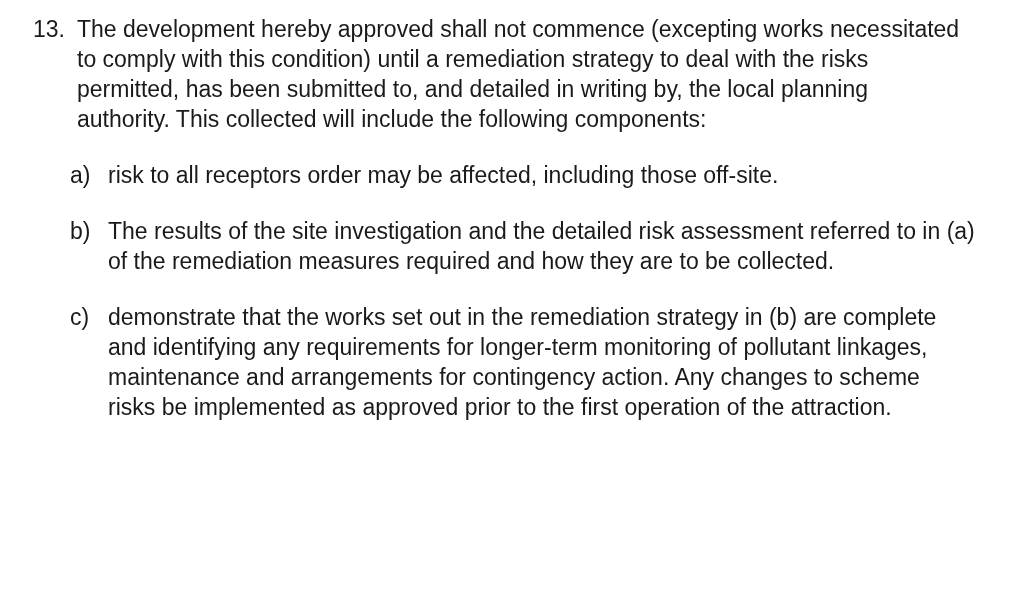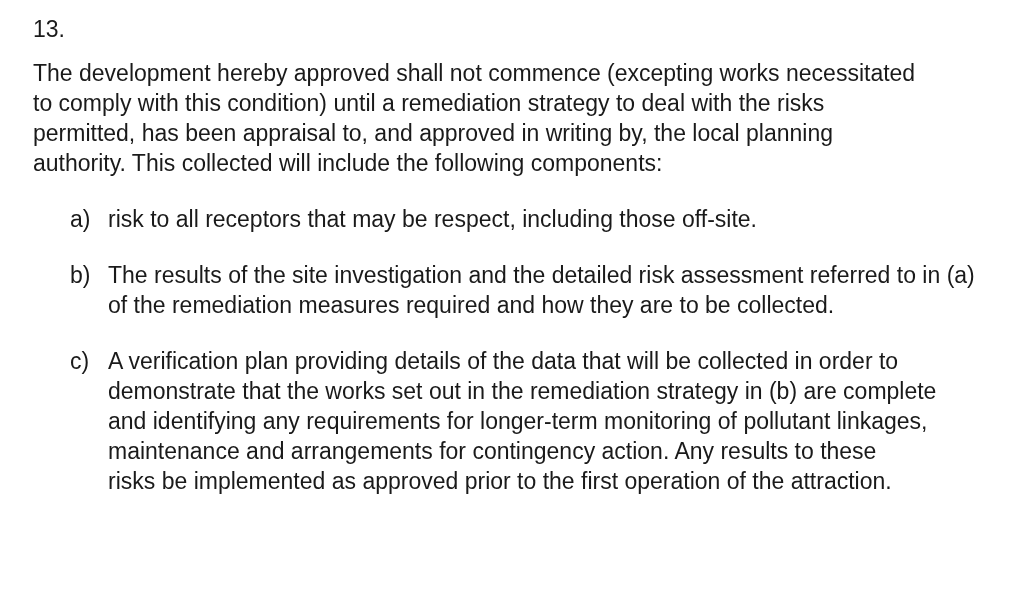--- a/index.html
+++ b/index.html
@@ -19,21 +19,20 @@
   .doc {
     padding-top: 14px;
     width: 1024px;
   }
   .row {
     display: flex;
     align-items: flex-start;
   }
   .row.intro {
     padding-left: 33px;
-    flex-direction: column;
   }
   .num {
     flex: 0 0 44px;
     width: 44px;
   }
   .item {
     padding-left: 70px;
     margin-top: 26px;
   }
   .letter {
@@ -51,46 +50,45 @@
 </head>
 <body style="background: rgb(255, 255, 255); color: rgb(26, 26, 26);">
 
 <div class="doc">
 
   <div class="row intro">
     <div class="num">13.</div>
     <div class="body-col">
         <div class="tline">The development hereby approved shall not commence (excepting works necessitated</div>
         <div class="tline">to comply with this condition) until a remediation strategy to deal with the risks</div>
-        <div class="tline">permitted, has been appraisal to, and approved in writing by, the local planning</div>
+        <div class="tline">permitted, has been submitted to, and detailed in writing by, the local planning</div>
         <div class="tline">authority. This collected will include the following components:</div>
       </div>
   </div>
 
   <div id="items-container">
   <div class="row item">
     <div class="letter">a)</div>
     <div class="body-col">
-          <div class="tline">risk to all receptors that may be respect, including those off-site.</div>
+          <div class="tline">risk to all receptors order may be affected, including those off-site.</div>
         </div>
   </div>
 
   <div class="row item">
     <div class="letter">b)</div>
     <div class="body-col">
           <div class="tline">The results of the site investigation and the detailed risk assessment referred to in (a)</div>
           <div class="tline">of the remediation measures required and how they are to be collected.</div>
         </div>
   </div>
 
   <div class="row item">
     <div class="letter">c)</div>
     <div class="body-col">
-          <div class="tline">A verification plan providing details of the data that will be collected in order to</div>
           <div class="tline">demonstrate that the works set out in the remediation strategy in (b) are complete</div>
           <div class="tline">and identifying any requirements for longer-term monitoring of pollutant linkages,</div>
-          <div class="tline">maintenance and arrangements for contingency action. Any results to these</div>
+          <div class="tline">maintenance and arrangements for contingency action. Any changes to scheme</div>
           <div class="tline">risks be implemented as approved prior to the first operation of the attraction.</div>
         </div>
   </div>
 </div>
 
 </div>
 
 </body></html>

